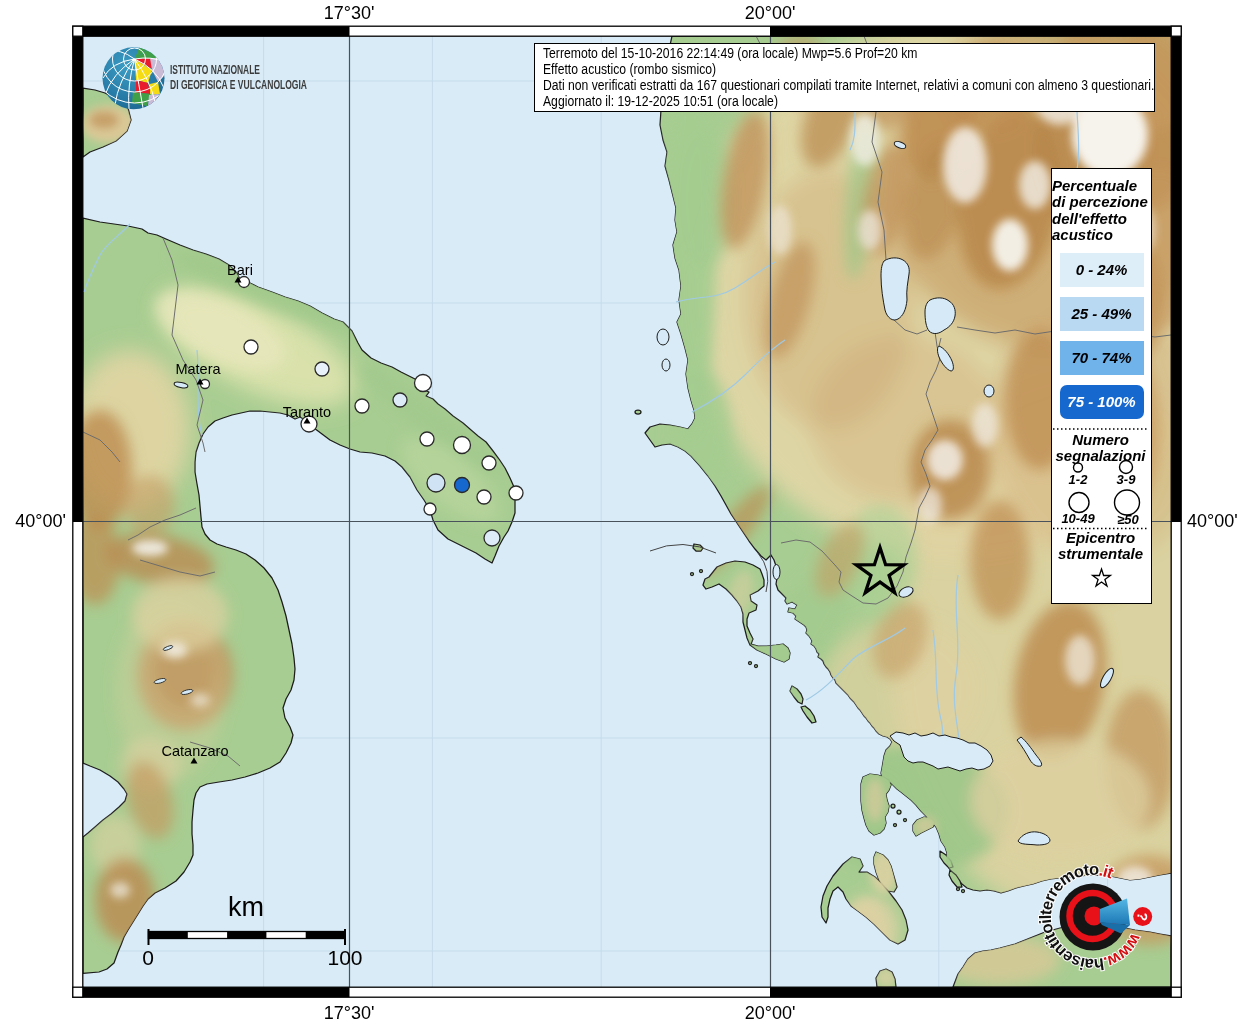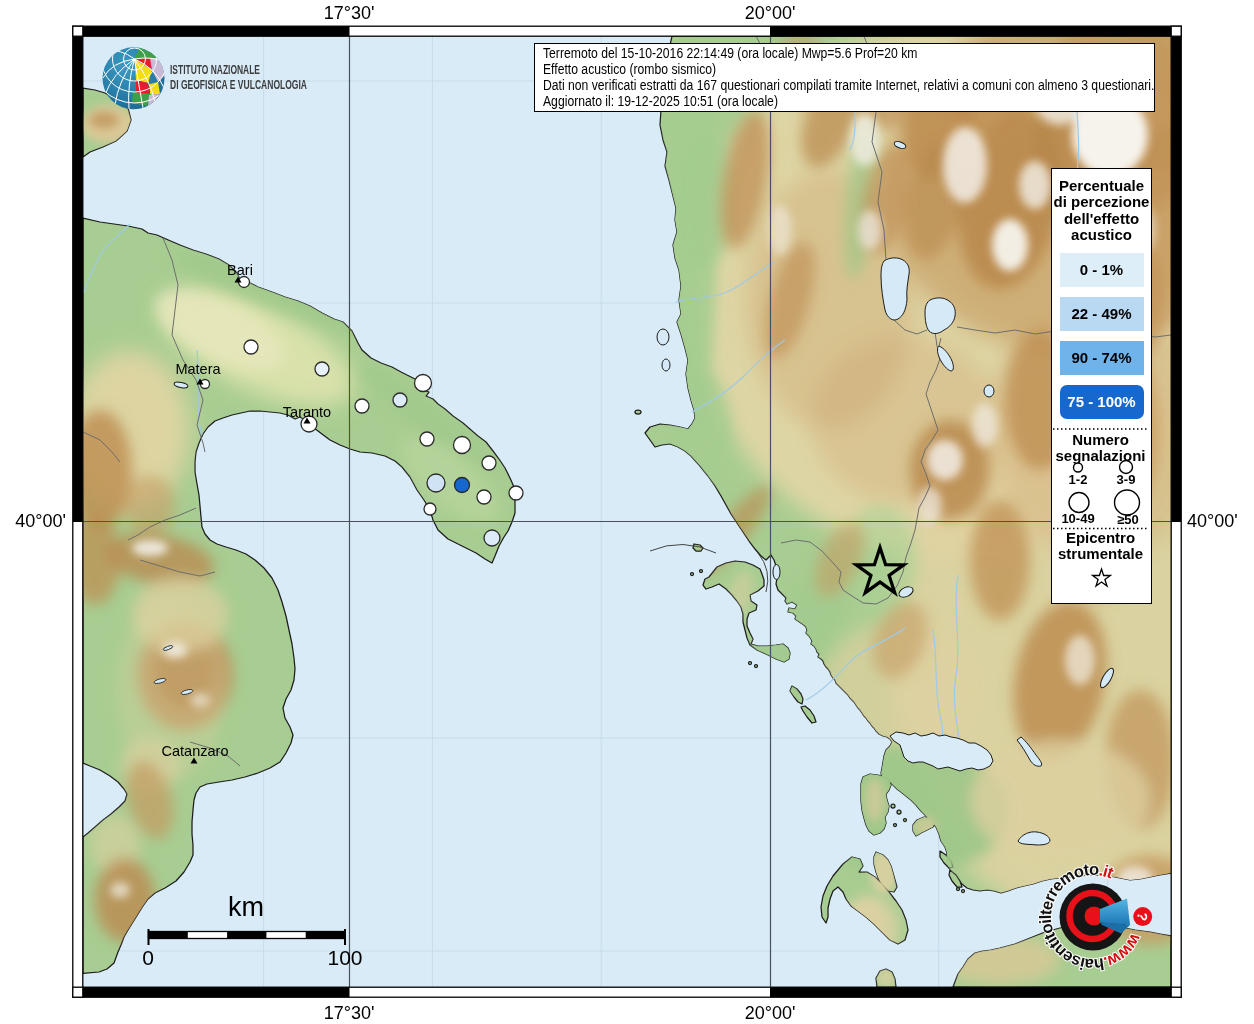--- a/index.html
+++ b/index.html
@@ -2,21 +2,21 @@
 <html><head><meta charset="utf-8">
 <style>
 html,body{margin:0;padding:0;width:1254px;height:1024px;background:#fff;overflow:hidden;
 font-family:"Liberation Sans",sans-serif;}
 #wrap{position:relative;width:1254px;height:1024px;}
 svg{position:absolute;left:0;top:0;}
 #infobox{position:absolute;left:534px;top:43px;width:611px;background:#fff;
 border:1.3px solid #000;font-size:14px;line-height:16.1px;padding:1px 0 2px 8px;white-space:nowrap;overflow:hidden;}
 #infobox .sc{transform:scaleX(0.87);transform-origin:0 50%;}
 #legend{position:absolute;left:1051px;top:168px;width:99px;height:434px;background:#fff;
-border:1.5px solid #000;text-align:center;font-weight:bold;font-size:15px;color:#000;}
+border:1.5px solid #000;font-weight:bold;font-size:15px;color:#000;font-style:italic;}
 #legend .ttl{margin-top:9px;line-height:16.3px;}
 .sw{width:84px;height:34.5px;margin:9.5px auto 0 auto;display:flex;align-items:center;justify-content:center;}
 </style></head>
 <body>
 <div id="wrap">
 <svg width="1254" height="1024" viewBox="0 0 1254 1024">
 <defs>
 <clipPath id="mapclip">
           <rect x="83" y="36" width="1088" height="951"></rect>
         </clipPath>
@@ -377,23 +377,23 @@
 </g>
 </svg>
 <div id="infobox">
       <div class="sc">Terremoto del 15-10-2016 22:14:49 (ora locale) Mwp=5.6 Prof=20 km<br>
 Effetto acustico (rombo sismico)<br>
 Dati non verificati estratti da 167 questionari compilati tramite Internet, relativi a comuni con almeno 3 questionari.<br>
 Aggiornato il: 19-12-2025 10:51 (ora locale)</div>
     </div>
 <div id="legend">
   <div class="ttl">Percentuale<br>di percezione<br>dell'effetto<br>acustico</div>
-  <div class="sw" style="background:#ddeef9;">0 - 1%</div>
-  <div class="sw" style="background:#b9d8f1;">22 - 49%</div>
-  <div class="sw" style="background:#70b2ea;">90 - 74%</div>
+  <div class="sw" style="background:#ddeef9;">0 - 24%</div>
+  <div class="sw" style="background:#b9d8f1;">25 - 49%</div>
+  <div class="sw" style="background:#70b2ea;">70 - 74%</div>
   <div class="sw" style="background:#1668cf;color:#fff;border-radius:7px;">75 - 100%</div>
   <svg width="97" height="180" style="position:absolute;left:0;top:254px;display:block;" font-weight="bold" fill="#000">
     <line x1="1" y1="6" x2="96" y2="6" stroke="#000" stroke-width="1.4" stroke-dasharray="1.5,2.5"></line>
     <text x="48.5" y="22" font-size="15" text-anchor="middle">Numero</text>
     <text x="48.5" y="38" font-size="15" text-anchor="middle">segnalazioni</text>
     <circle cx="26" cy="44.5" r="4.5" fill="#fff" stroke="#000" stroke-width="1.4"></circle>
     <circle cx="74" cy="44" r="6.5" fill="#fff" stroke="#000" stroke-width="1.4"></circle>
     <text x="26" y="61" font-size="13" text-anchor="middle">1-2</text>
     <text x="74" y="61" font-size="13" text-anchor="middle">3-9</text>
     <circle cx="27" cy="79.5" r="10" fill="#fff" stroke="#000" stroke-width="1.4"></circle>

